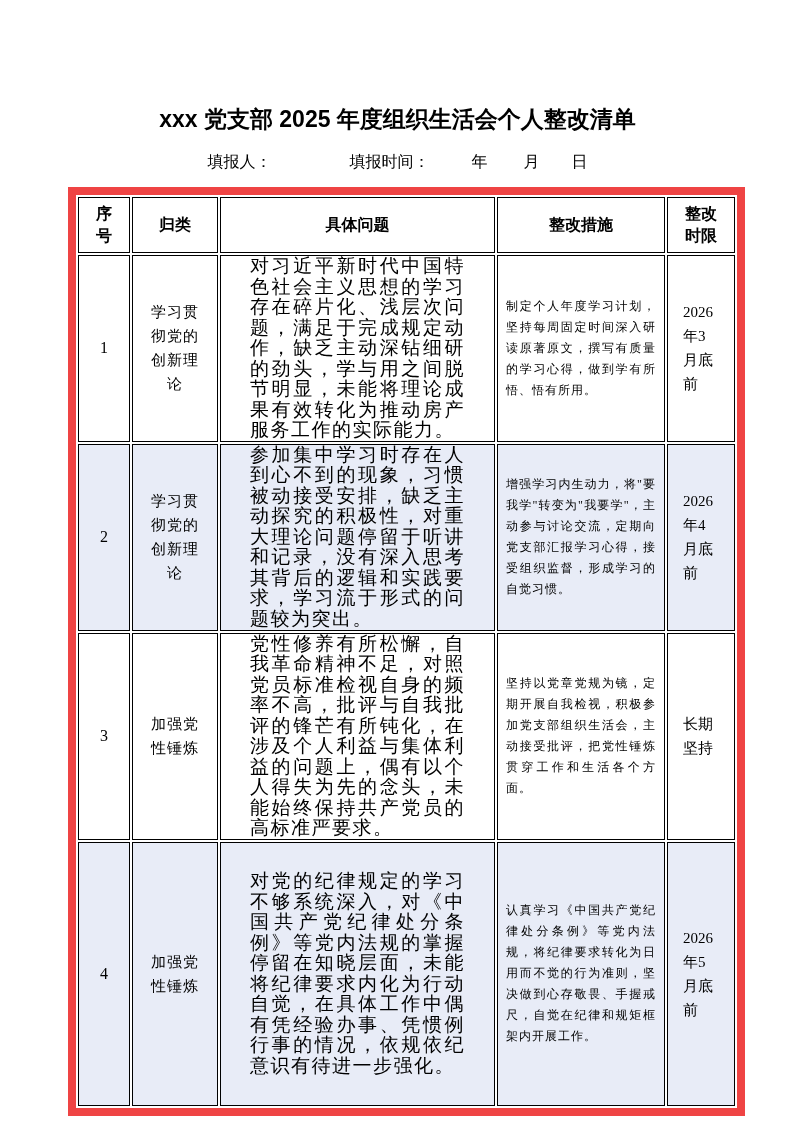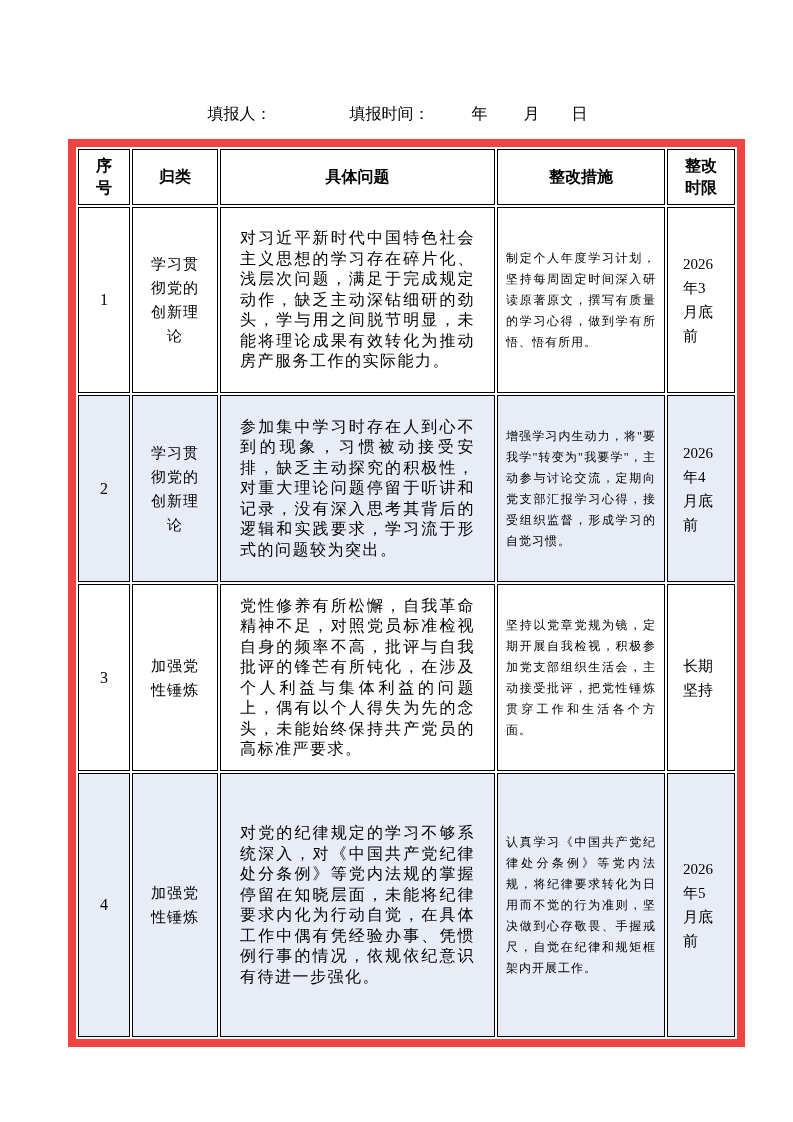--- a/index.html
+++ b/index.html
@@ -68,32 +68,33 @@
 
   tr.row-1 > td { height: 160px; }
   tr.row-2 > td { height: 161px; margin-left: 28px; }
   tr.row-3 > td { height: 161px; }
   tr.row-4 > td { height: 238px; }
   tr.shaded > td { background: #e8ecf7; }
 
   td.cell-no  { text-align: center; font-size: 16px; }
   td.cell-cat { text-align: center; font-size: 15px; line-height: 24px;
                 padding: 11px 17px; letter-spacing: 1px; }
-  td.cell-prob { font-size: 16px; line-height: 20.5px; padding: 0 19px;
+  td.cell-prob { font-size: 19px; line-height: 20.5px; padding: 0 29px;
                  text-align: justify; letter-spacing: 1.5px; }
   td.cell-meas { font-size: 12px; line-height: 21px; padding: 0 8px;
                  text-align: justify; letter-spacing: 1px; }
   td.cell-dl  { font-size: 15px; line-height: 24px; padding: 12px 15px;
                 text-align: left; }
 </style>
 </head>
 <body>
 
 <div class="page">
 
+  <div class="doc-title">xxx 党支部 2025 年度组织生活会个人整改清单</div>
 
   <div class="form-line">
     <span class="lbl-reporter">填报人：</span><span class="lbl-time">填报时间：</span><span class="lbl-year">年</span><span class="lbl-month">月</span><span class="lbl-day">日</span>
   </div>
 
   <table class="rect-table">
     <colgroup>
       <col class="c-no">
         <col class="c-cat">
         <col class="c-prob">

